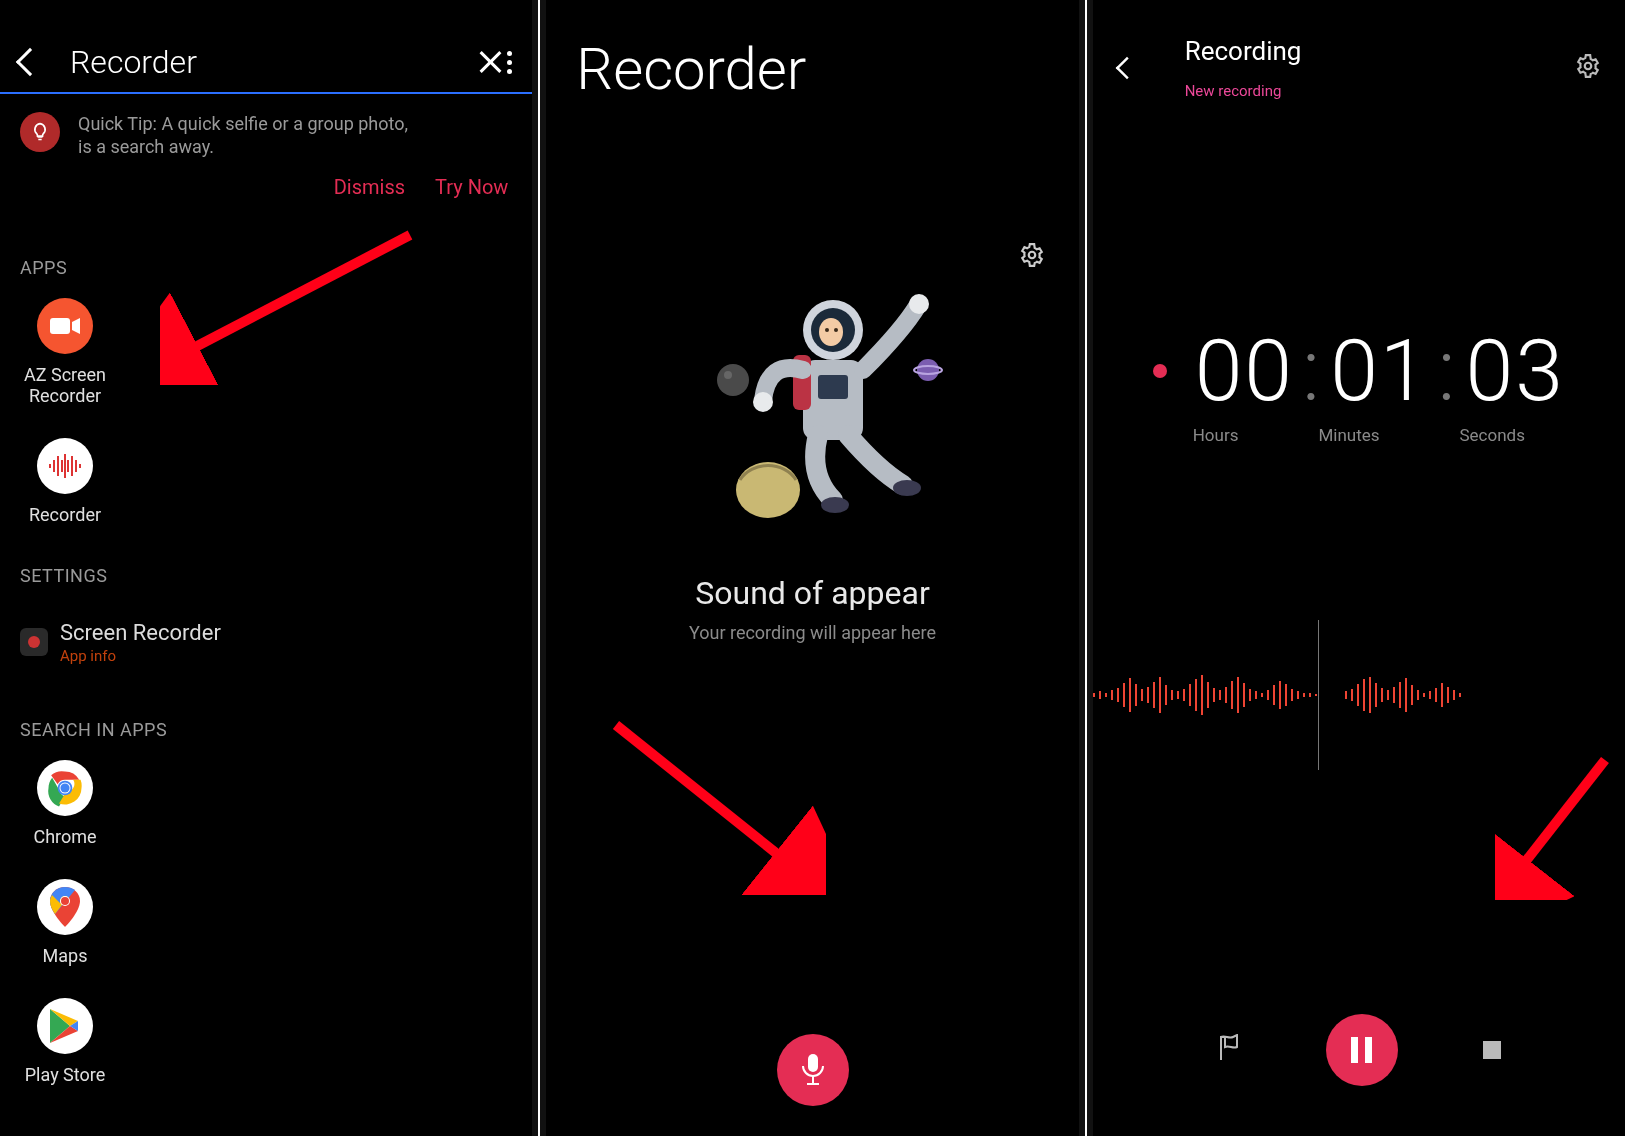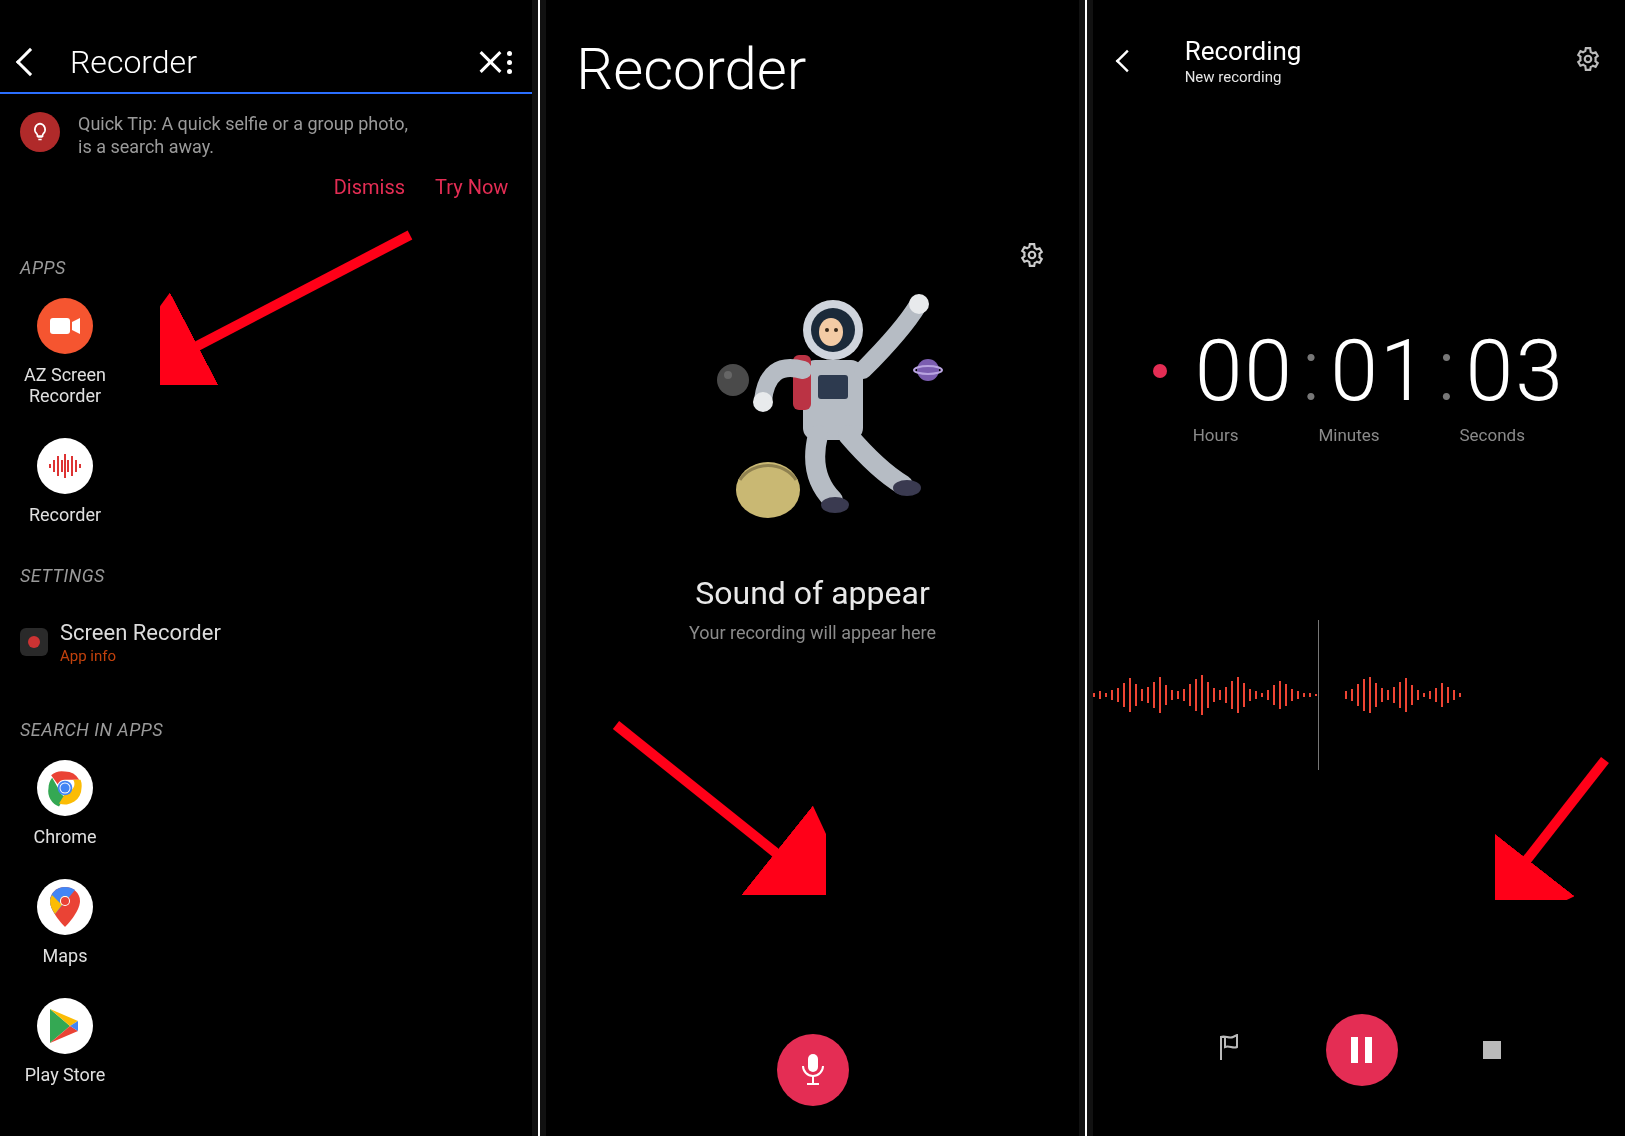--- a/index.html
+++ b/index.html
@@ -23,21 +23,21 @@
   .x-icon{width:28px;height:28px;position:relative;margin-right:28px;}
   .x-icon::before,.x-icon::after{content:"";position:absolute;left:12px;top:0;width:3px;height:28px;background:#fff;}
   .x-icon::before{transform:rotate(45deg);} .x-icon::after{transform:rotate(-45deg);}
   .dots{display:flex;flex-direction:column;gap:4px;}
   .dots span{width:5px;height:5px;border-radius:50%;background:#fff;}
   .tip{display:flex;gap:18px;padding:18px 20px 6px 20px;align-items:flex-start;}
   .bulb{width:40px;height:40px;border-radius:50%;background:#b02a2a;display:flex;align-items:center;justify-content:center;flex:none;}
   .tip-text{color:#9a9a9a;font-size:18px;max-width:340px;line-height:1.3;}
   .tip-actions{display:flex;justify-content:flex-end;gap:30px;padding:10px 24px 18px 0;font-size:20px;}
   .tip-actions span{color:var(--accent);}
-  .sec-label{color:#9a9a9a;font-size:18px;padding:40px 20px 20px 20px;letter-spacing:0.5px;font-style:italic;}
+  .sec-label{color:#9a9a9a;font-size:18px;padding:40px 20px 20px 20px;letter-spacing:0.5px;}
   .app-row{display:flex;gap:32px;padding:0 20px;flex-direction:column;}
   .app{display:flex;flex-direction:column;align-items:center;gap:10px;font-size:18px;color:#e0e0e0;text-align:center;width:90px;}
   .app-ic{width:56px;height:56px;border-radius:50%;display:flex;align-items:center;justify-content:center;font-size:26px;}
   .ic-az{background:#f55530;}
   .ic-rec{background:#fff;}
   .ic-chrome{background:#fff;}
   .ic-maps{background:#fff;}
   .ic-play{background:#fff;}
   .settings-item{display:flex;align-items:center;gap:12px;padding:14px 20px;}
   .sq{width:28px;height:28px;border-radius:6px;background:#2a2a2a;display:flex;align-items:center;justify-content:center;}
@@ -50,21 +50,21 @@
   .gear{position:absolute;top:242px;right:34px;}
   .gear svg{width:26px;height:26px;stroke:#ccc;}
   .empty{display:flex;flex-direction:column;align-items:center;position:absolute;top:290px;left:0;right:0;}
   .empty h2{font-weight:400;font-size:32px;margin:24px 0 6px;color:#e9e9e9;}
   .empty p{color:#8b8b8b;font-size:18px;margin:4px 0;}
   .mic-btn{position:absolute;bottom:30px;left:50%;transform:translateX(-50%);width:72px;height:72px;border-radius:50%;background:var(--accent);display:flex;align-items:center;justify-content:center;}
   
   .s3-top{display:flex;align-items:center;padding:36px 24px 0 24px;}
   .s3-titles{margin-left:20px;}
   .s3-t1{font-size:26px;font-weight:400;}
-  .s3-t2{font-size:15px;color:#e5e5e5;margin-top:2px;}
+  .s3-t2{font-size:15px;color:#ec4899;margin-top:16px;}
   .gear3{margin-left:auto;}
   .timer{position:absolute;top:320px;left:0;right:0;text-align:center;}
   .timer .digits{font-size:86px;font-weight:300;letter-spacing:2px;display:inline-flex;align-items:center;gap:0;}
   .reddot{width:14px;height:14px;border-radius:50%;background:var(--accent);display:inline-block;margin-right:28px;vertical-align:middle;}
   .tlabels{display:flex;justify-content:center;gap:80px;color:#8a8a8a;font-size:17px;margin-top:4px;}
   .wave{position:absolute;top:650px;left:0;right:0;height:90px;}
   .controls{position:absolute;bottom:50px;left:0;right:0;display:flex;align-items:center;justify-content:center;gap:85px;}
   .pause-btn{width:72px;height:72px;border-radius:50%;background:var(--accent);display:flex;align-items:center;justify-content:center;gap:7px;}
   .pause-btn span{width:7px;height:26px;background:#fff;}
   .stop{width:18px;height:18px;background:#bababa;}

